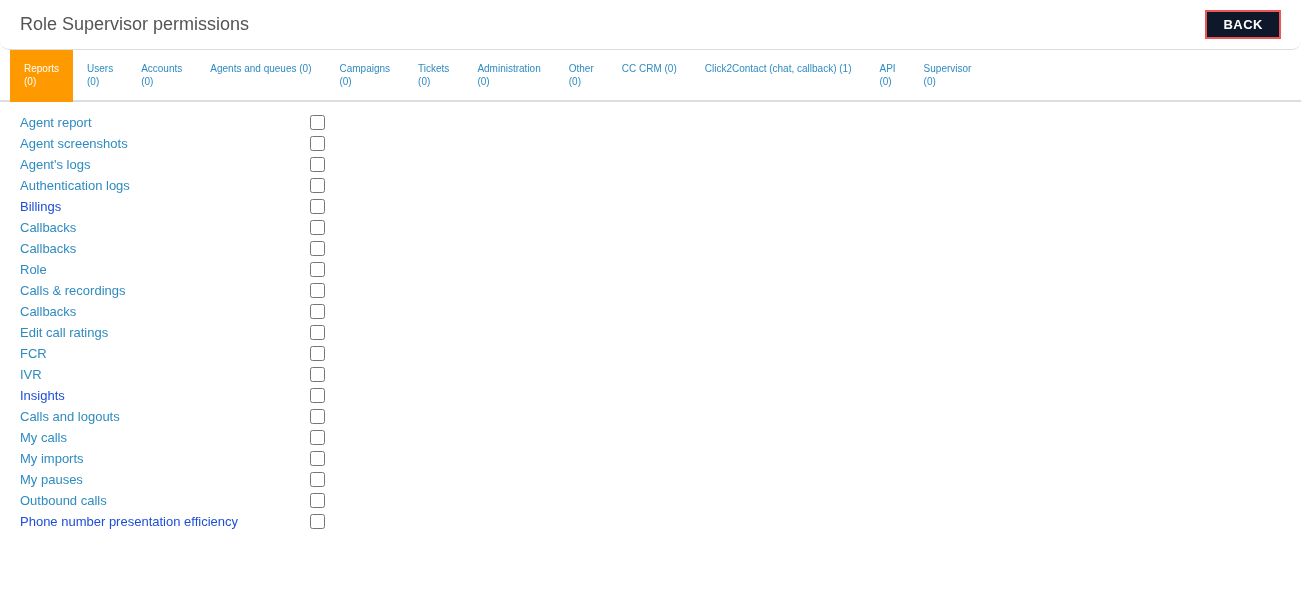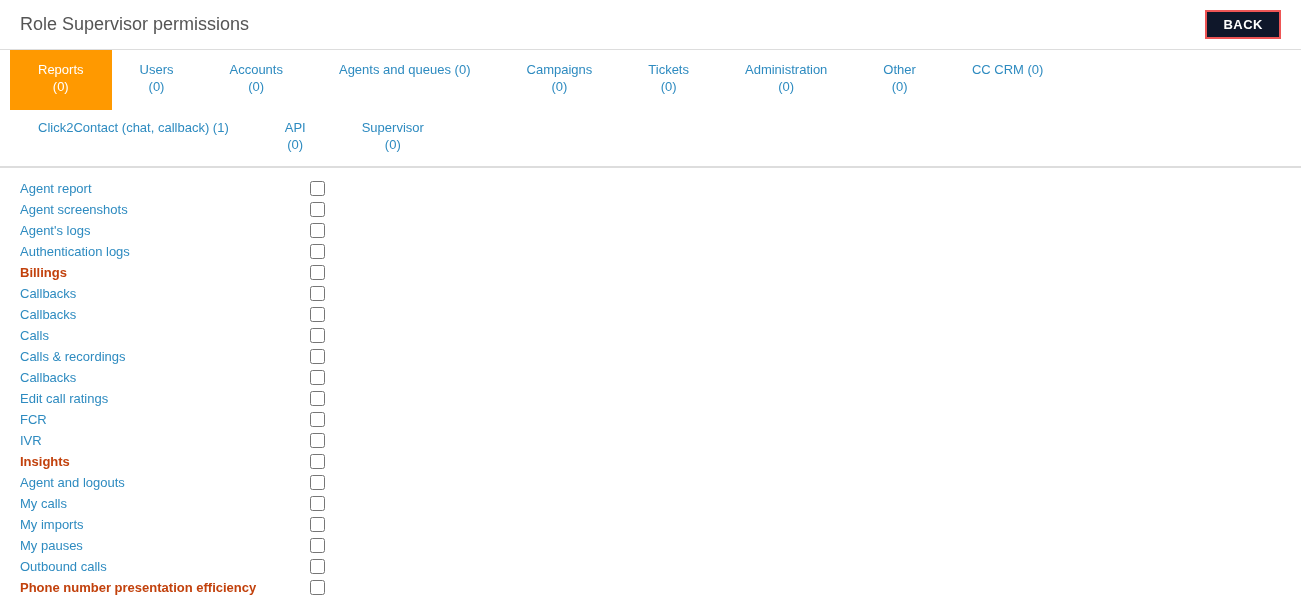--- a/index.html
+++ b/index.html
@@ -4,20 +4,21 @@
   <style>
     * { box-sizing: border-box; margin: 0; padding: 0; }
     body { font-family: Arial, sans-serif; font-size: 13px; color: #333; background: #fff; }
 
     .page-header {
       display: flex;
       align-items: center;
       justify-content: space-between;
       padding: 10px 20px;
       border-bottom: 1px solid #ddd;
+      border-radius: 9px;
     }
     .page-title {
       font-size: 18px;
       font-weight: normal;
       color: #555;
     }
     .back-button {
       background: #0f172a;
       color: #fff;
       border: 2px solid #e55;
@@ -29,26 +30,26 @@
     }
 
     .tabs-row {
       display: flex;
       flex-wrap: wrap;
       border-bottom: 2px solid #ddd;
       padding: 0 10px;
       background: #fff;
     }
     .tab {
-      padding: 12px 28px;
+      padding: 12px 14px;
       cursor: pointer;
       color: #2e8bc0;
-      font-size: 13px;
+      font-size: 10px;
       line-height: 1.3;
-      text-align: center;
+      text-align: left;
       white-space: nowrap;
       border-bottom: 2px solid transparent;
       margin-bottom: -2px;
     }
     .tab.active {
       background: #f90;
       color: #fff;
       border-bottom-color: #f90;
     }
 
@@ -65,22 +66,21 @@
       align-items: center;
       padding: 3px 0;
       gap: 10px;
     }
     .permissions-list li span {
       color: #2e8bc0;
       cursor: default;
       min-width: 280px;
     }
     .permissions-list li span.orange {
-      color: #c2410c;
-      font-weight: bold;
+      color: #1d4ed8;
     }
     .permissions-list li input[type="checkbox"] {
       width: 15px;
       height: 15px;
       cursor: pointer;
       flex-shrink: 0;
     }
   </style>
 </head>
 <body>
@@ -129,21 +129,21 @@
       </li>
       <li>
         <span>Callbacks</span>
         <input type="checkbox" style="">
       </li>
       <li>
         <span>Callbacks</span>
         <input type="checkbox" style="">
       </li>
       <li>
-        <span>Calls</span>
+        <span>Role</span>
         <input type="checkbox" style="">
       </li>
       <li>
         <span>Calls &amp; recordings</span>
         <input type="checkbox" style="">
       </li>
       <li>
         <span>Callbacks</span>
         <input type="checkbox" style="">
       </li>
@@ -157,21 +157,21 @@
       </li>
       <li>
         <span>IVR</span>
         <input type="checkbox" style="">
       </li>
       <li>
         <span class="orange">Insights</span>
         <input type="checkbox" style="">
       </li>
       <li>
-        <span>Agent and logouts</span>
+        <span>Calls and logouts</span>
         <input type="checkbox" style="">
       </li>
       <li>
         <span>My calls</span>
         <input type="checkbox" style="">
       </li>
       <li>
         <span>My imports</span>
         <input type="checkbox" style="">
       </li>

